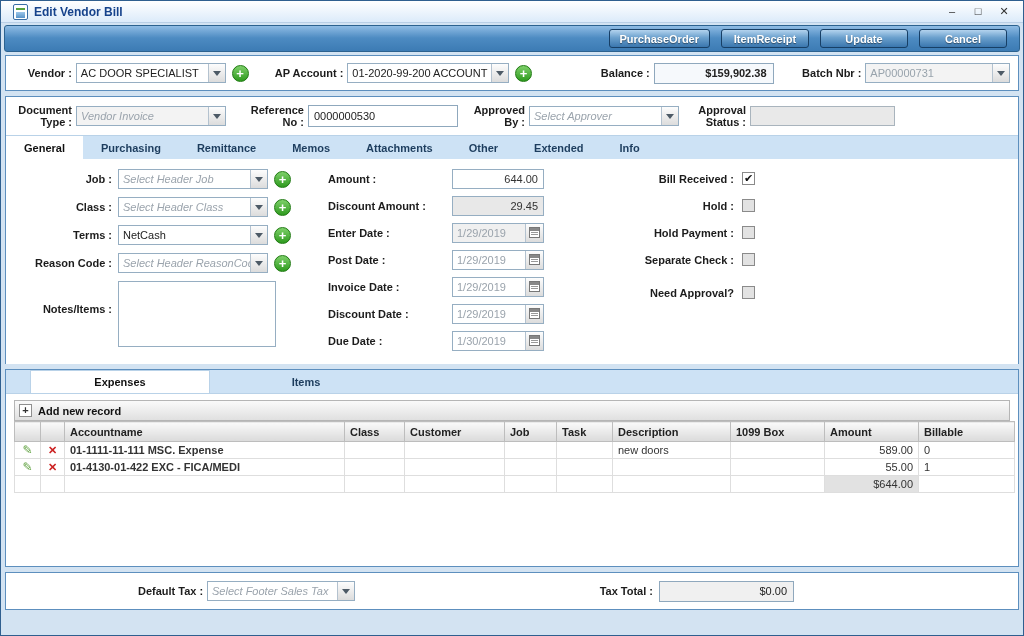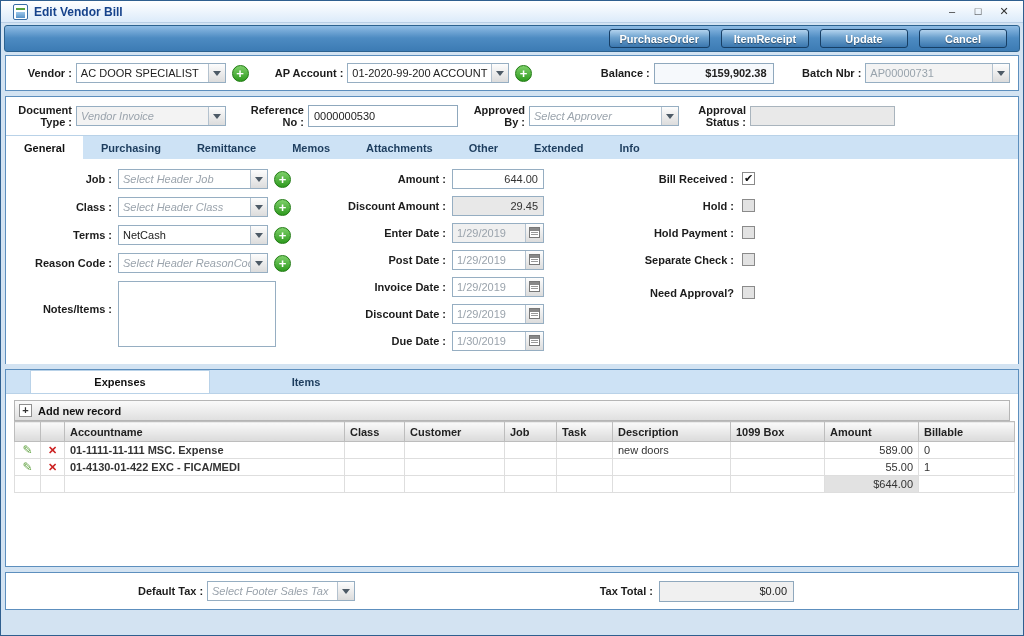--- a/index.html
+++ b/index.html
@@ -74,21 +74,21 @@
   .frow { display:flex; align-items:center; height:28px; }
   .frow27 { display:flex; align-items:center; height:27px; }
   .col-left { position:absolute; left:10px; top:6px; }
   .col-left .lbl { width:96px; text-align:right; margin-right:6px; }
   .col-left .dd { width:150px; }
   .notesrow { display:flex; margin-top:4px; }
   .notesrow .lbl { width:96px; text-align:right; margin-right:6px; margin-top:22px; }
   .notes { width:158px; height:66px; border:1px solid #96aec2; background:#fff; resize:none; font-family:"Liberation Sans",sans-serif; }
 
   .col-mid { position:absolute; left:322px; top:6px; }
-  .col-mid .lbl { width:118px; text-align:right; margin-right:6px; }
+  .col-mid .lbl { width:118px; margin-right:6px; }
   .numfield { width:92px; height:20px; border:1px solid #96aec2; background:#fff; display:flex; align-items:center; justify-content:flex-end; padding:0 5px; color:#333; }
   .numfield.dis { background:#e8e8e8; }
   .datefield { width:92px; height:20px; border:1px solid #96aec2; background:#fff; display:flex; align-items:center; overflow:hidden; }
   .datefield.dis { background:#f0f0f0; }
   .date-text { flex:1; padding:0 4px; color:#9aa3ac; }
   .cal-btn { flex:0 0 18px; height:100%; border-left:1px solid #b4c2cf; background:linear-gradient(#fdfdfd,#dcdcdc); display:flex; align-items:center; justify-content:center; cursor:pointer; }
   .cal-ic { width:11px; height:11px; border:1px solid #777; background:linear-gradient(#888 0 3px, #fff 3px),repeating-linear-gradient(90deg,#fff 0 2px,#bbb 2px 3px); background-size:100% 100%; position:relative; }
   .cal-ic::after { content:""; position:absolute; left:1px; top:4px; width:7px; height:1px; background:#999; box-shadow:0 2px 0 #999; }
 
   .col-right { position:absolute; left:590px; top:6px; }

